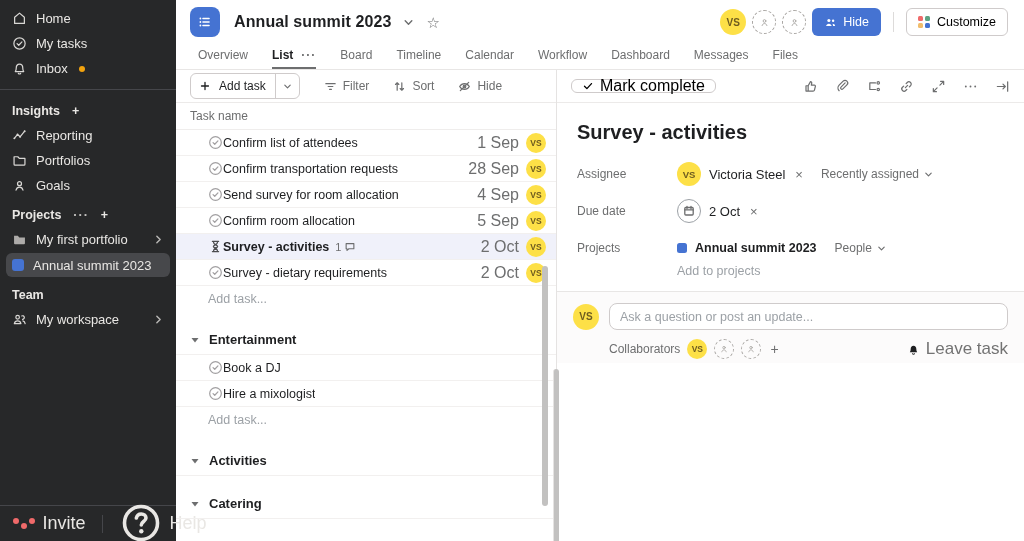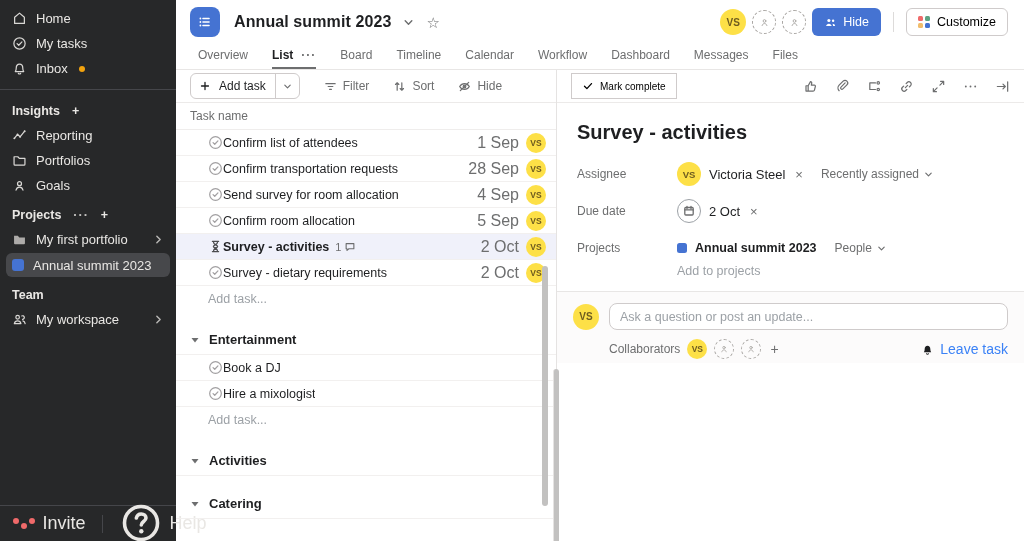--- a/index.html
+++ b/index.html
@@ -73,21 +73,21 @@
   .sec-head{display:flex;align-items:center;gap:9px;height:30px;margin-top:13px;padding:0 14px;font-size:13px;font-weight:700;border-bottom:1px solid #f2f0ef;cursor:pointer}
   .sec-head svg{width:10px;height:10px;color:#6d6e6f}
   .addsec{display:flex;align-items:center;gap:8px;height:28px;margin-top:12px;padding:0 14px;color:#6d6e6f;font-size:13px;font-weight:700;cursor:pointer}
   .sb{position:absolute;width:6px;border-radius:3px;background:#c2c1c0;z-index:5}
   .sb.list{right:8px;top:196px;height:240px}
   .sb.detail{right:4px;top:6px;height:226px}
 
   
   .detail{flex:1;border-left:1px solid #e5e3e2;display:flex;flex-direction:column;min-width:0;position:relative}
   .d-head{height:33px;display:flex;align-items:center;padding:0 14px;border-bottom:1px solid #eceae9}
-  .btn-complete{display:flex;align-items:center;gap:6px;border:1px solid #cfcbcb;border-radius:0;height:26px;padding:0 10px;font-size:10px;cursor:pointer;background:#fff}
+  .btn-complete{display:flex;align-items:center;gap:6px;border:1px solid #cfcbcb;border-radius:6px;height:14px;padding:0 10px;font-size:16px;cursor:pointer;background:#fff}
   .btn-complete svg{width:12px;height:12px}
   .d-icons{margin-left:auto;display:flex;align-items:center;gap:17px;color:#6d6e6f}
   .d-icons span{cursor:pointer;display:flex}
   .d-icons svg{width:15px;height:15px}
   .d-body{flex:1;overflow:hidden;padding:10px 20px 0}
   .d-title{font-size:20px;font-weight:700;margin:8px 0 18px}
   .field{display:flex;align-items:center;margin-bottom:13px;min-height:24px}
   .field .lab{width:100px;min-width:100px;font-size:12px;color:#6d6e6f;display:flex;align-items:center;gap:6px}
   .field .val{display:flex;align-items:center;gap:8px;font-size:13px;flex-wrap:nowrap;white-space:nowrap}
   .x{color:#6d6e6f;font-size:13px;cursor:pointer;margin-left:2px}
@@ -95,21 +95,21 @@
   .meta svg{width:9px;height:9px}
   .cal-circ{width:24px;height:24px;border-radius:50%;border:1px solid #9ca1a6;color:#6d6e6f;display:flex;align-items:center;justify-content:center}
   .cal-circ svg{width:12px;height:12px}
   .addlink{color:#9ca1a6;font-size:12.5px;margin:-4px 0 13px 100px;cursor:pointer}
   .d-footer{border-top:1px solid #e8e6e5;background:#fcfbfb;padding:11px 16px 0;height:72px}
   .c-row{display:flex;align-items:center;gap:10px}
   .comment{flex:1;height:27px;border:1px solid #cfcbcb;border-radius:8px;padding:0 10px;font-size:12.5px;outline:none;background:#fff;color:#1e1f21;font-family:"Liberation Sans",sans-serif}
   .comment::placeholder{color:#9ca1a6}
   .collab-row{display:flex;align-items:center;gap:7px;margin-top:9px;padding-left:36px;font-size:12px;color:#6d6e6f}
   .plus-sm{color:#6d6e6f;font-size:14px;cursor:pointer;margin-left:2px}
-  .leave{margin-left:auto;display:flex;align-items:center;gap:6px;color:#3b82f6;font-size:14px;cursor:pointer}
+  .leave{margin-left:auto;display:flex;align-items:center;gap:6px;color:#737373;font-size:17px;cursor:pointer}
   .leave svg{width:13px;height:13px;color:#1e1f21}
 </style>
 </head>
 <body>
 
 <div class="app">
 
   <aside class="sidebar">
     <div class="s-item">
       <svg viewBox="0 0 16 16">

